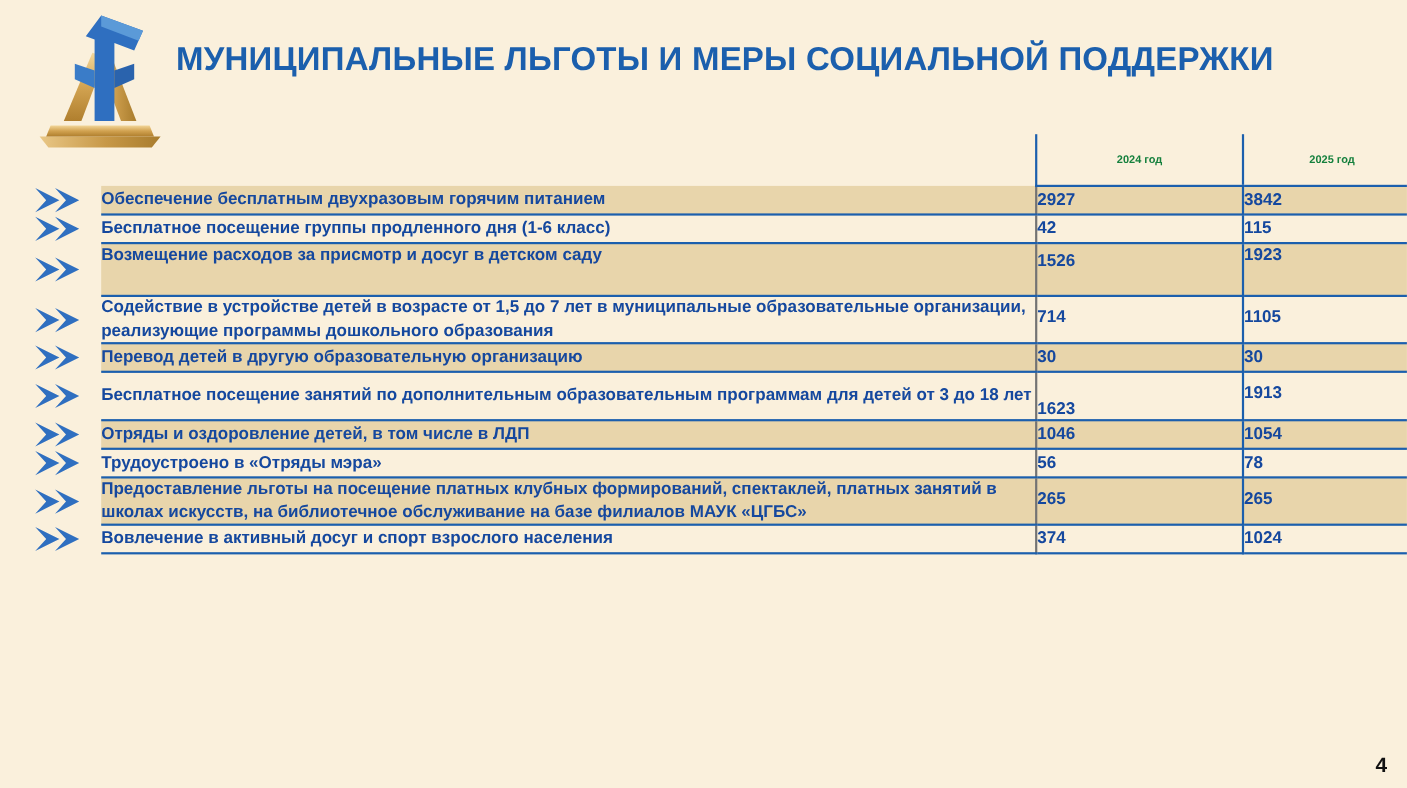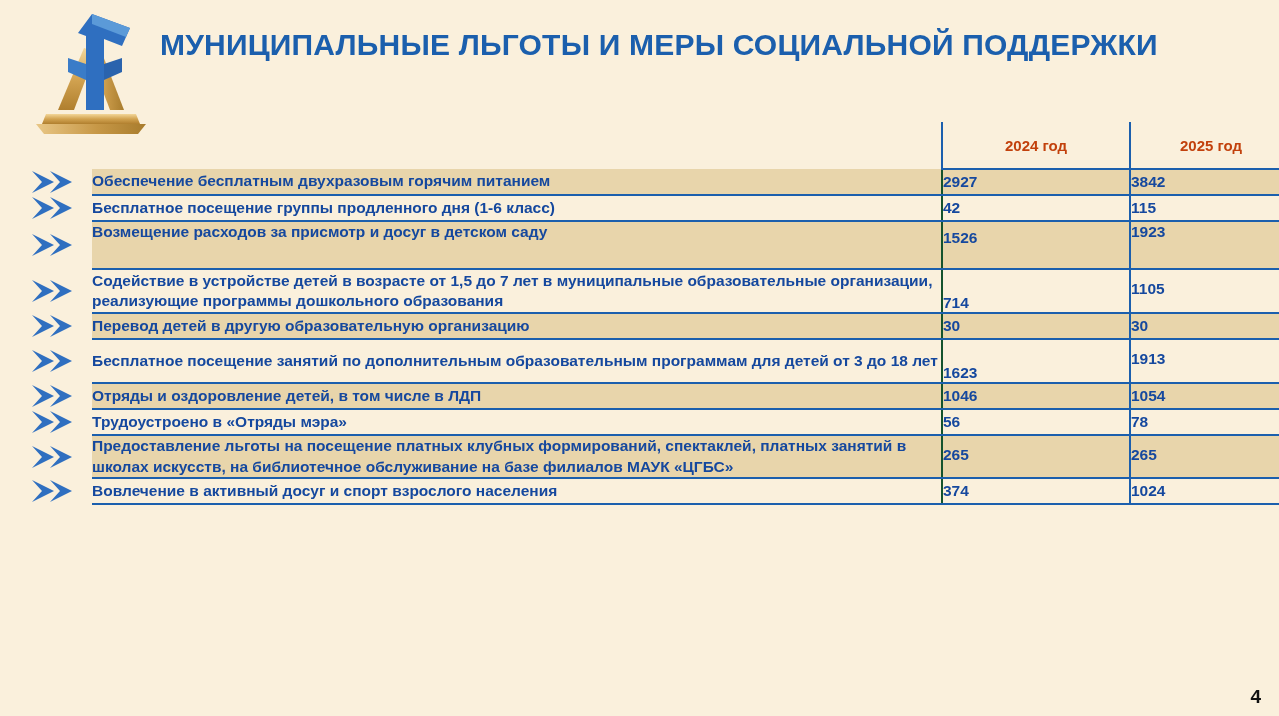--- a/index.html
+++ b/index.html
@@ -21,21 +21,21 @@
     left: 26px;
     top: 6px;
     width: 130px;
     height: 130px;
   }
 
   
   .title {
     position: absolute;
     left: 160px;
-    top: 28px;
+    top: 38px;
     width: 1100px;
     color: #1b5fad;
     font-size: 30px;
     font-weight: bold;
     letter-spacing: 0.2px;
     line-height: 1.1;
   }
 
   
   .table-wrap {
@@ -56,22 +56,22 @@
 
   
   .col-arrow { width: 62px; }
   .col-label { width: 850px; }
   .col-y1    { width: 188px; }
   .col-y2    { width: 162px; }
 
   
   .hdr-cell {
     text-align: center;
-    color: #c2410c;
-    font-size: 15px;
+    color: #15803d;
+    font-size: 10px;
     font-weight: bold;
     height: 46px;
     border-left: 2px solid #1b5fad;
     border-bottom: 2px solid #1b5fad;
   }
   .hdr-cell.last { border-right: 2px solid #1b5fad; }
   .hdr-blank { height: 46px; }
 
   
   .arrow-cell {
@@ -80,21 +80,21 @@
   }
   .chev { display: block; }
 
   
   .label-cell {
     color: #15489e;
     font-size: 15.5px;
     font-weight: bold;
     line-height: 1.32;
     padding: 9px 10px 9px 12px;
-    border-right: 2px solid #14532d;
+    border-right: 2px solid #737373;
   }
   
   .num-cell {
     color: #15489e;
     font-size: 15.5px;
     font-weight: bold;
     border-right: 2px solid #1b5fad;
   }
 
   
@@ -209,21 +209,21 @@
       </tr>
 
       <tr class="plain rowline">
         <td class="arrow-cell">
           <svg class="chev" width="46" height="26" viewBox="0 0 46 26">
             <path d="M2 2 L24 13 L2 24 L12 13 Z" fill="#2f6fc0"></path>
             <path d="M20 2 L42 13 L20 24 L30 13 Z" fill="#2f6fc0"></path>
           </svg>
         </td>
         <td class="label-cell">Содействие в устройстве детей в возрасте от 1,5 до 7 лет в муниципальные образовательные организации, реализующие программы дошкольного образования</td>
-        <td class="num-cell" style="vertical-align:top;padding-top:24px;margin-left:24px;">714</td>
+        <td class="num-cell" style="vertical-align:top;padding-top:10px;margin-left:24px;">714</td>
         <td class="num-cell" style="vertical-align:top;padding-top:10px;">1105</td>
       </tr>
 
       <tr class="shade rowline">
         <td class="arrow-cell">
           <svg class="chev" width="46" height="26" viewBox="0 0 46 26">
             <path d="M2 2 L24 13 L2 24 L12 13 Z" fill="#2f6fc0"></path>
             <path d="M20 2 L42 13 L20 24 L30 13 Z" fill="#2f6fc0"></path>
           </svg>
         </td>

